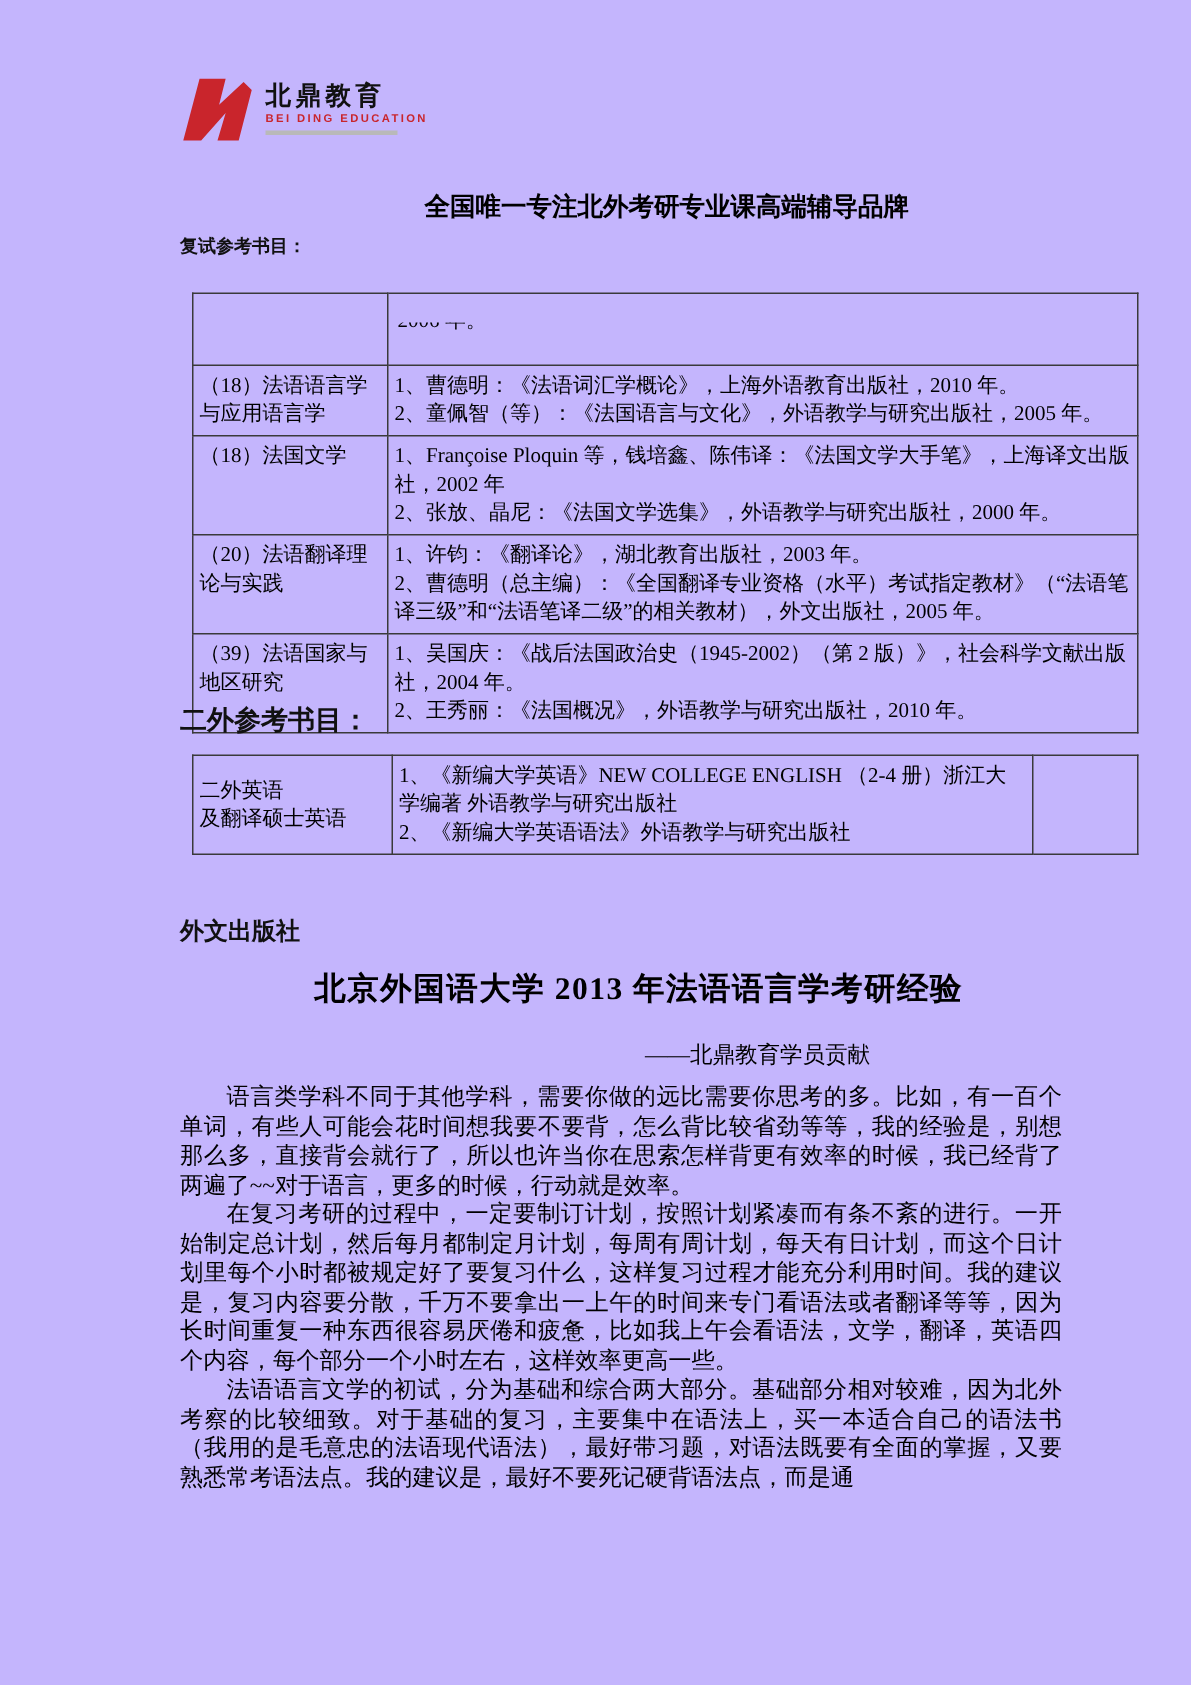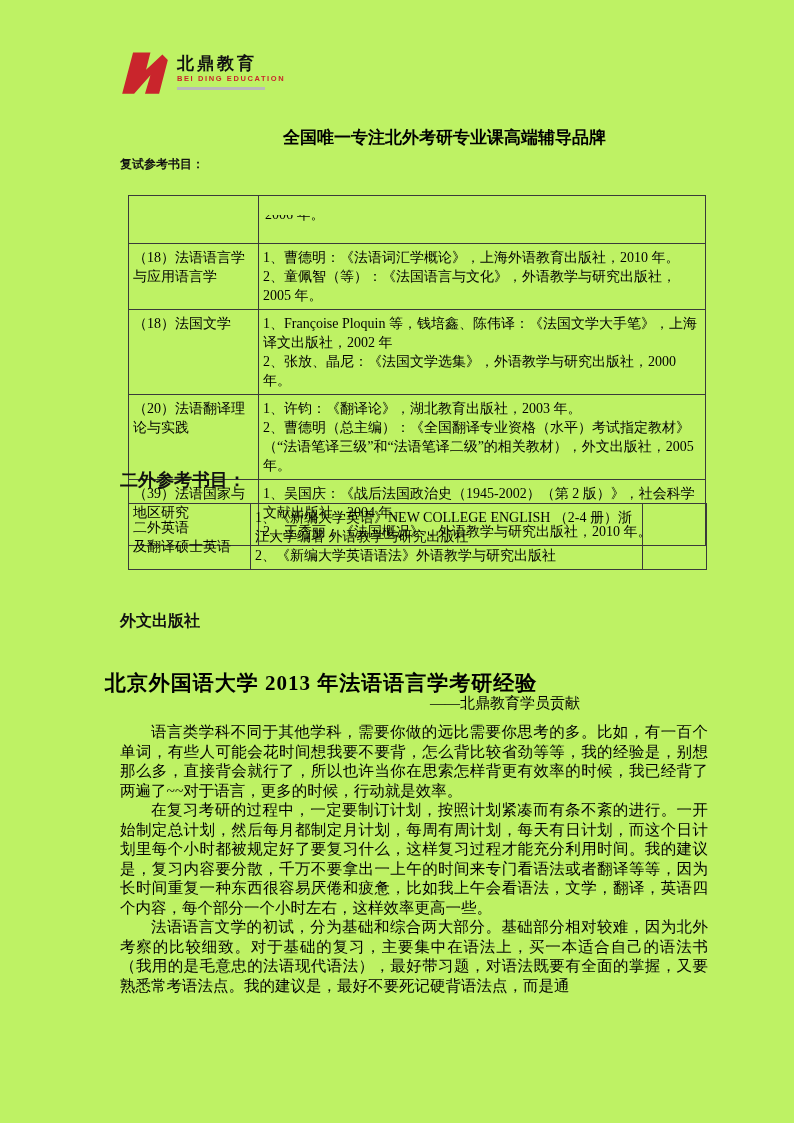--- a/index.html
+++ b/index.html
@@ -1,21 +1,21 @@
 <!DOCTYPE html>
 <html><head>
 <meta charset="utf-8">
 <style>
   * { box-sizing: border-box; }
   html,body { margin:0; padding:0; background:#888; }
   .page {
     position: relative;
     width: 794px; height: 1123px;
     margin: 0 auto;
-    background: #bef264;
+    background: #c4b5fd;
     overflow: hidden;
     font-family: "Liberation Serif", "DejaVu Serif", serif;
     color: #000;
   }
 
   
   .logo { position:absolute; left:120px; top:50px; display:flex; align-items:flex-start; gap:7px; }
   .logo-mark { width:50px; height:44px; display:block; }
   .logo-text { padding-top:4px; }
   .brand-cn { font-family:"Liberation Sans","DejaVu Sans",sans-serif; font-weight:bold; font-size:17px; letter-spacing:3px; color:#111; line-height:19px; }
@@ -23,42 +23,42 @@
   .brand-sub { width:88px; height:3px; background:#b9b9b9; margin-top:3px; }
   .tagline { position:absolute; left:283px; top:84px; font-size:17px; font-weight:bold; color:#000;margin-top:42px; }
 
   
   .sec-heading { position:absolute; left:120px; font-family:"Liberation Sans","DejaVu Sans",sans-serif; font-weight:bold; color:#111; }
   #h-fushi { top:156px; font-size:12px; }
   #h-erwai { top:468px; font-size:18px; }
   #h-jingyan { top:611px; font-size:16px; }
 
   
-  table.ref-table { position:absolute; left:128px; border-collapse:collapse; table-layout:fixed; width:578px; }
+  table.ref-table { position:absolute; left:128px; border-collapse:collapse; table-layout:fixed; width:631px; }
   #t-fushi { top:195px; }
   #t-erwai { top:503px; }
   .ref-table td {
     border:1px solid #3a3a3a;
     padding:4px 4px;
     vertical-align:top;
     font-size:14px;
     line-height:19px;
     white-space:pre-line;
     word-break:break-word;
   }
   .partial-row td { height:9px; padding:0 6px; border-top:1px solid #3a3a3a; }
   .clipbox { height:9px; overflow:hidden; }
   .clipbox span { display:block; margin-top:-10px; font-size:14px; line-height:19px; }
   #t-erwai td.lbl { vertical-align:middle; }
   #t-erwai td.spacer { padding:0; }
 
   
   .exp-title {
-    position:absolute; left:0; top:669px; width:642px;
-    text-align:center; font-size:21px; font-weight:bold; color:#000;
+    position:absolute; left:0; top:645px; width:642px;
+    text-align:right; font-size:21px; font-weight:bold; color:#000;
     letter-spacing:1px;
   }
   .exp-byline { position:absolute; left:430px; top:694px; font-size:15px; color:#000; }
   .exp-body {
     position:absolute; left:120px; top:722px; width:588px;
     font-size:15.5px; line-height:19.5px; text-align:justify; color:#000;
   }
   .exp-body p { margin:0; text-indent:2em; }
 </style>
 </head>

